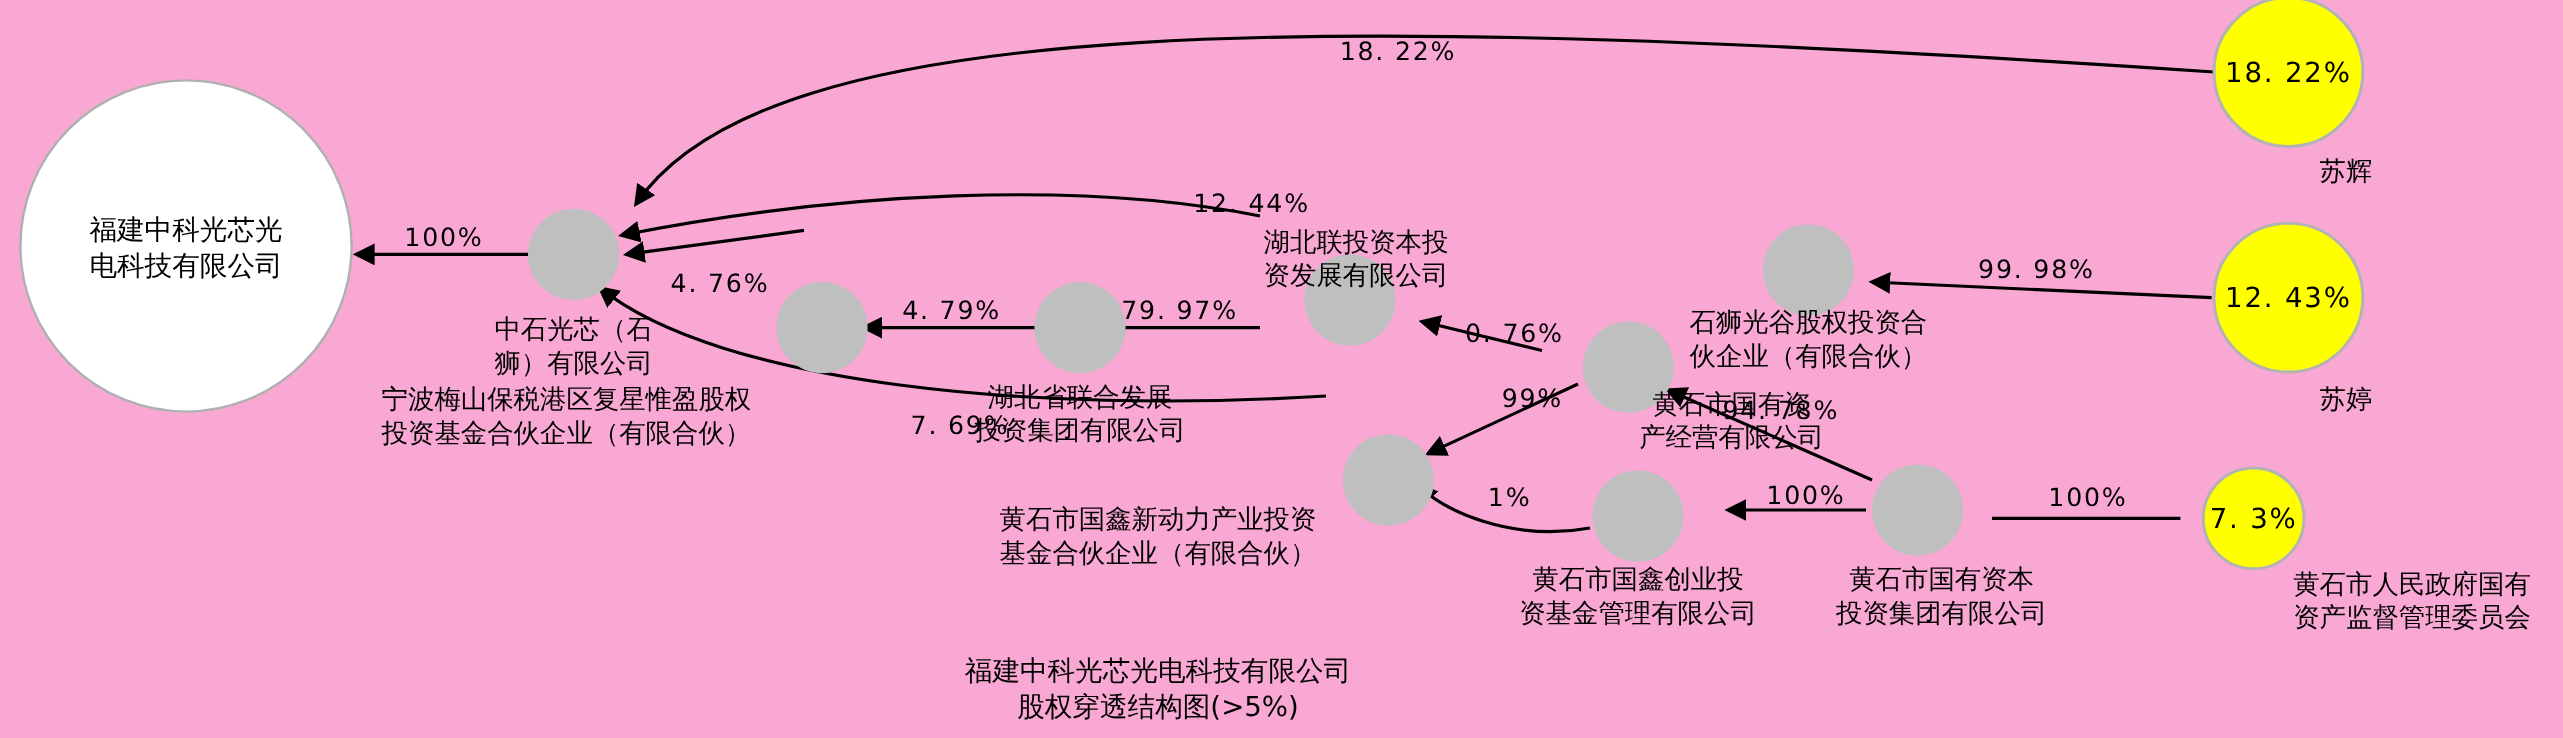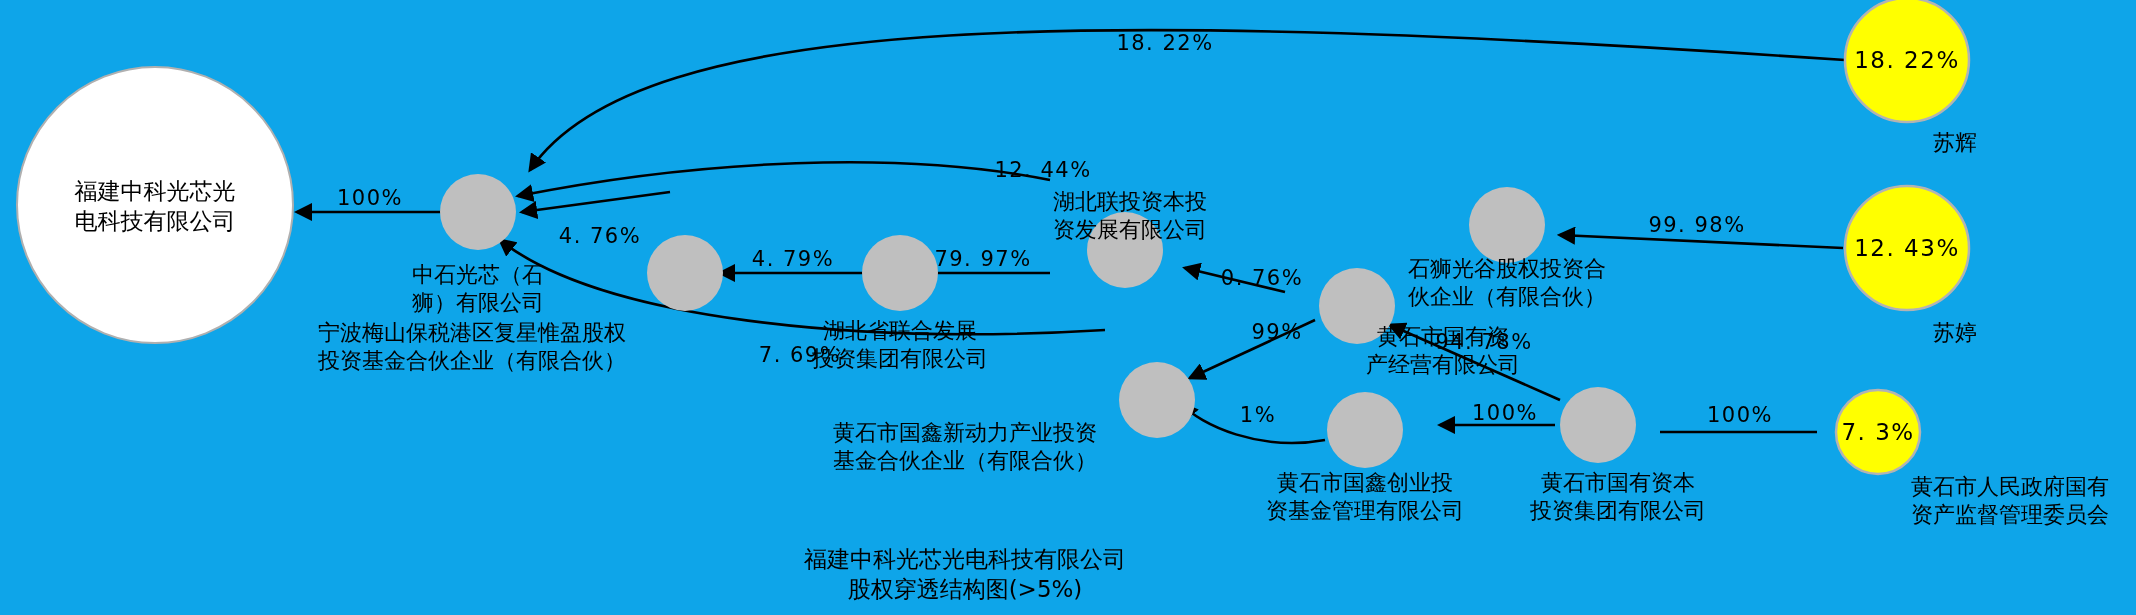--- a/index.html
+++ b/index.html
@@ -7,21 +7,21 @@
     padding: 0;
     background: #ffffff;
   }
   body {
     font-family: "DejaVu Sans", "Liberation Sans", sans-serif;
   }
   #stage {
     position: relative;
     width: 2136px;
     height: 615px;
-    background: #0ea5e9;
+    background: #f9a8d4;
     overflow: hidden;
   }
   svg#graph {
     position: absolute;
     left: 0;
     top: 0;
     width: 2136px;
     height: 615px;
   }
   .node-gray {

